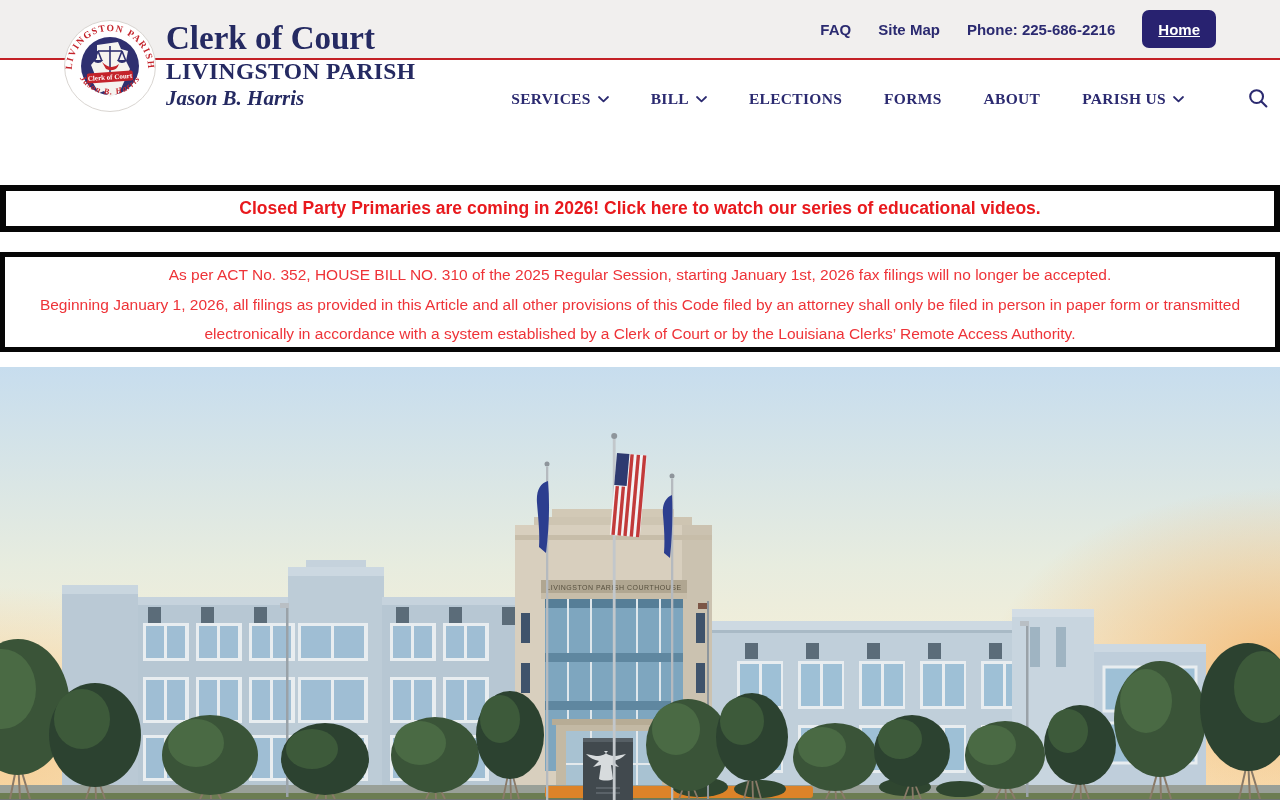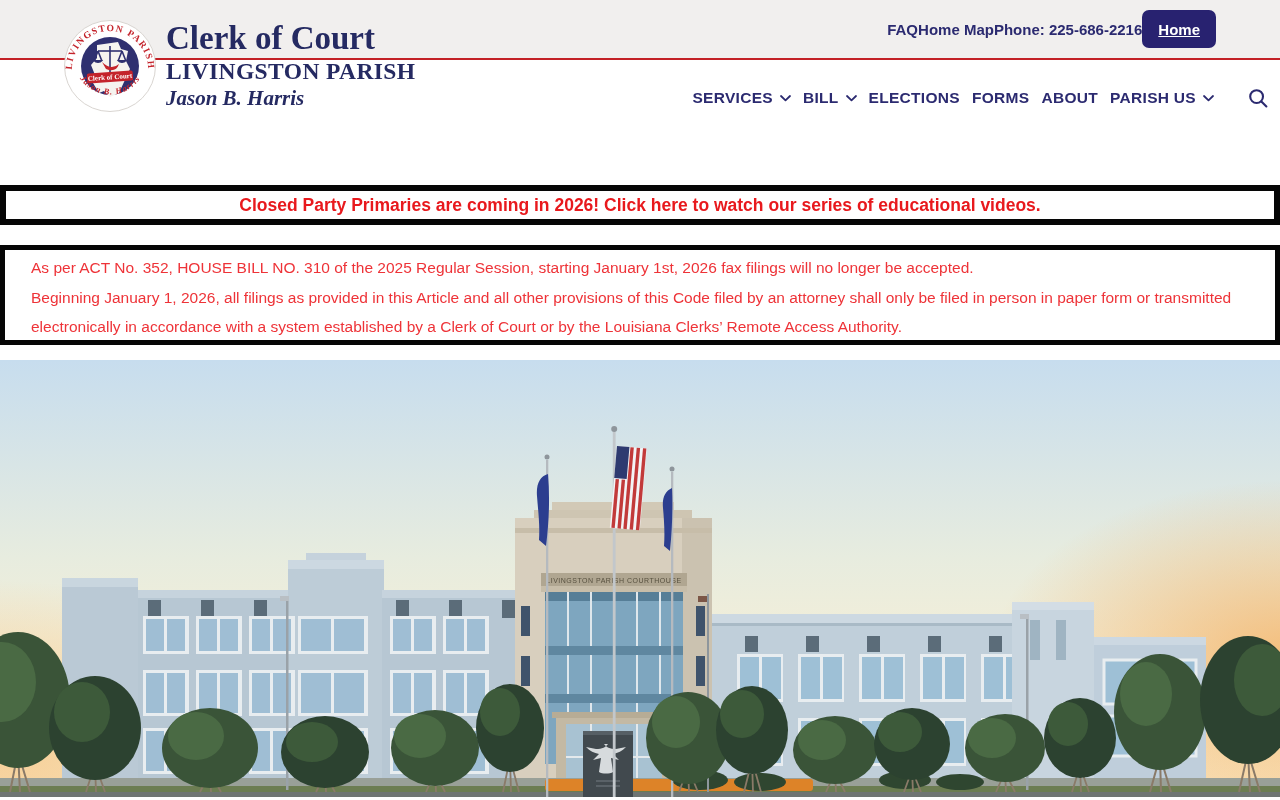--- a/index.html
+++ b/index.html
@@ -4,45 +4,45 @@
 <style>
   * { margin:0; padding:0; box-sizing:border-box; }
   html,body { width:1280px; height:800px; overflow:hidden; background:#ffffff;
               font-family:"Liberation Sans", sans-serif; }
 
   
   .header { position:relative; height:145px; background:#ffffff; }
   .topbar { position:absolute; top:0; left:0; width:1280px; height:58px; background:#f1efee; }
   .redline { position:absolute; top:58px; left:0; width:1280px; height:2px; background:#c32026; }
 
-  .utilnav { position:absolute; top:0; right:64px; height:58px; display:flex; align-items:center; z-index:5; }
+  .utilnav { position:absolute; top:0; right:64px; height:58px; display:flex; align-items:center; gap:27px; z-index:5; }
   .util-link { color:#2b2a70; font-size:15px; font-weight:600; text-decoration:none; cursor:pointer; }
   .btn { display:flex; align-items:center; justify-content:center; height:38px; padding:0 16px;
          background:#282270; border-radius:7px; color:#ffffff; font-size:15px; font-weight:700;
          text-decoration:none; cursor:pointer; }
   .btn.current span { text-decoration:underline; }
 
-  .mainnav { position:absolute; top:88px; right:12px; display:flex; align-items:center; gap:12px; z-index:5; }
+  .mainnav { position:absolute; top:88px; right:12px; display:flex; align-items:flex-end; gap:42px; z-index:5;font-family:Liberation Serif, serif; }
   .navitem { display:flex; align-items:center; gap:7px; color:#2b2a70; font-size:15.5px; font-weight:700;
              letter-spacing:.3px; text-decoration:none; cursor:pointer; }
   .search-btn { margin-left:22px; display:flex; align-items:center; cursor:pointer; }
 
   .brand { position:absolute; left:63px; top:17px; display:flex; gap:9px; z-index:6; }
   .brand-text { margin-top:3px; font-family:"Liberation Serif", serif; color:#252a62; }
   .brand-title  { font-weight:700; font-size:33px; line-height:37px; }
   .brand-sub    { font-weight:700; font-size:23.5px; line-height:28px; letter-spacing:.4px; }
   .brand-person { font-weight:700; font-style:italic; font-size:21px; line-height:26px; }
 
   
-  .banner1 { margin-top:40px; height:40px; border:6px solid #060606; background:#ffffff;
+  .banner1 { margin-top:40px; height:47px; border:6px solid #060606; background:#ffffff;
              display:flex; align-items:center; justify-content:center; }
   .banner1 p { color:#e8191d; font-size:17.5px; font-weight:700; }
   .banner1 p span { cursor:pointer; }
   .banner2 { margin-top:20px; height:100px; border:5px solid #060606; background:#ffffff;
-             padding:3px 26px 0; }
+             text-align:center; padding:3px 26px 0; }
   .banner2 p { color:#ee3338; font-size:15.5px; line-height:29.5px; }
 
   
   .hero { margin-top:15px; height:437px; overflow:hidden; }
   .hero svg { display:block; }
 </style>
 </head>
 <body>
 
 <div class="page">
@@ -81,21 +81,21 @@
       </svg>
       <div class="brand-text">
         <div class="brand-title">Clerk of Court</div>
         <div class="brand-sub">LIVINGSTON PARISH</div>
         <div class="brand-person">Jason B. Harris</div>
       </div>
     </div>
 
     <nav class="utilnav">
       <a class="util-link">FAQ</a>
-      <a class="util-link">Home Map</a>
+      <a class="util-link">Site Map</a>
       <a class="util-link">Phone: 225-686-2216</a>
       <a class="btn current">
         <span>Home</span>
       </a>
     </nav>
 
     <nav class="mainnav">
       <a class="navitem">
         <span>SERVICES</span>
         <svg width="11" height="7" viewBox="0 0 11 7">

